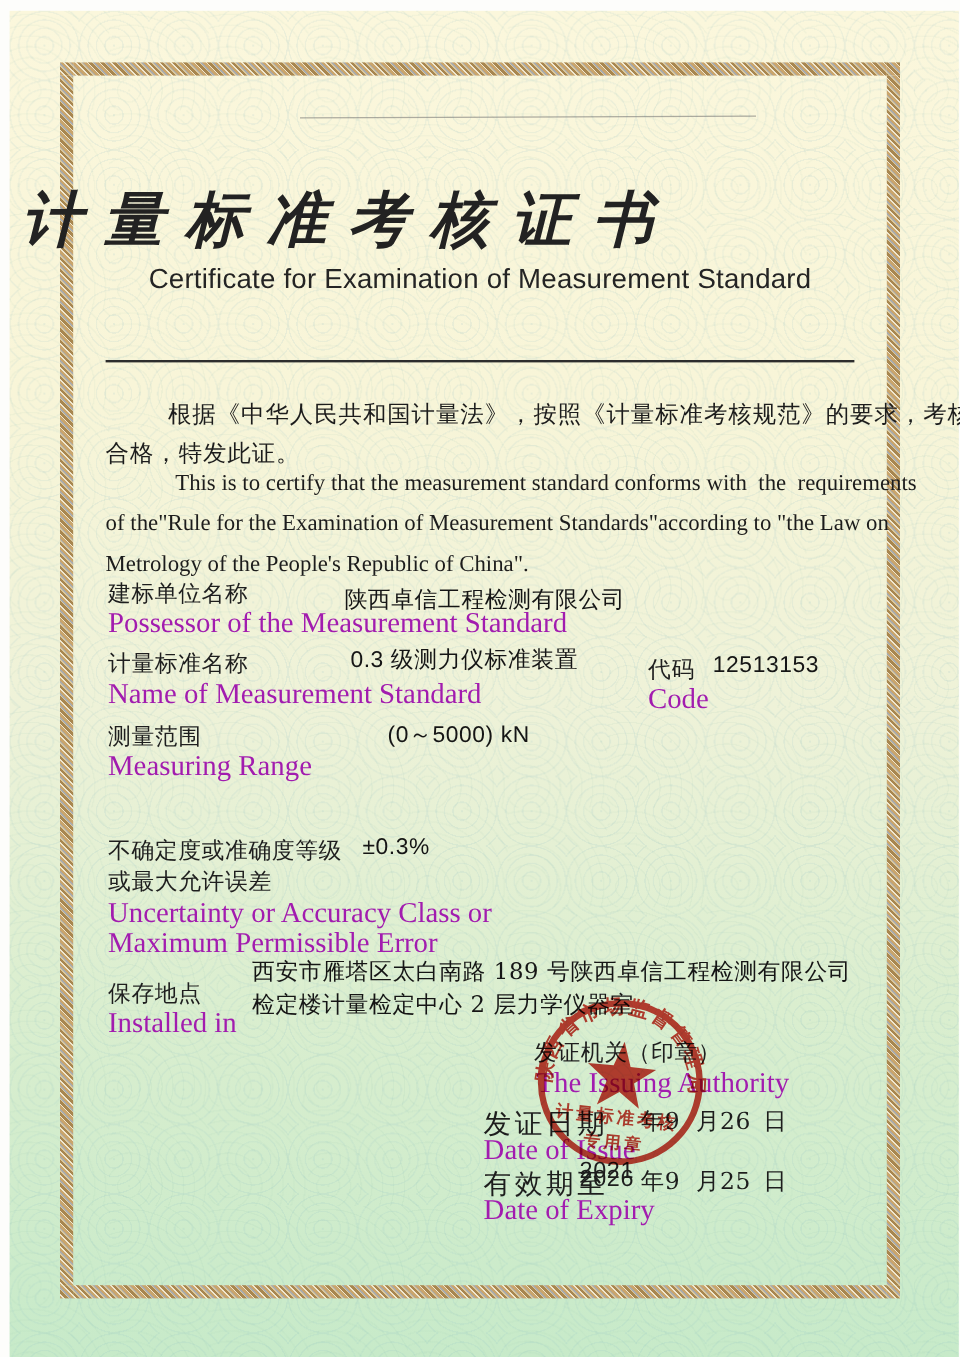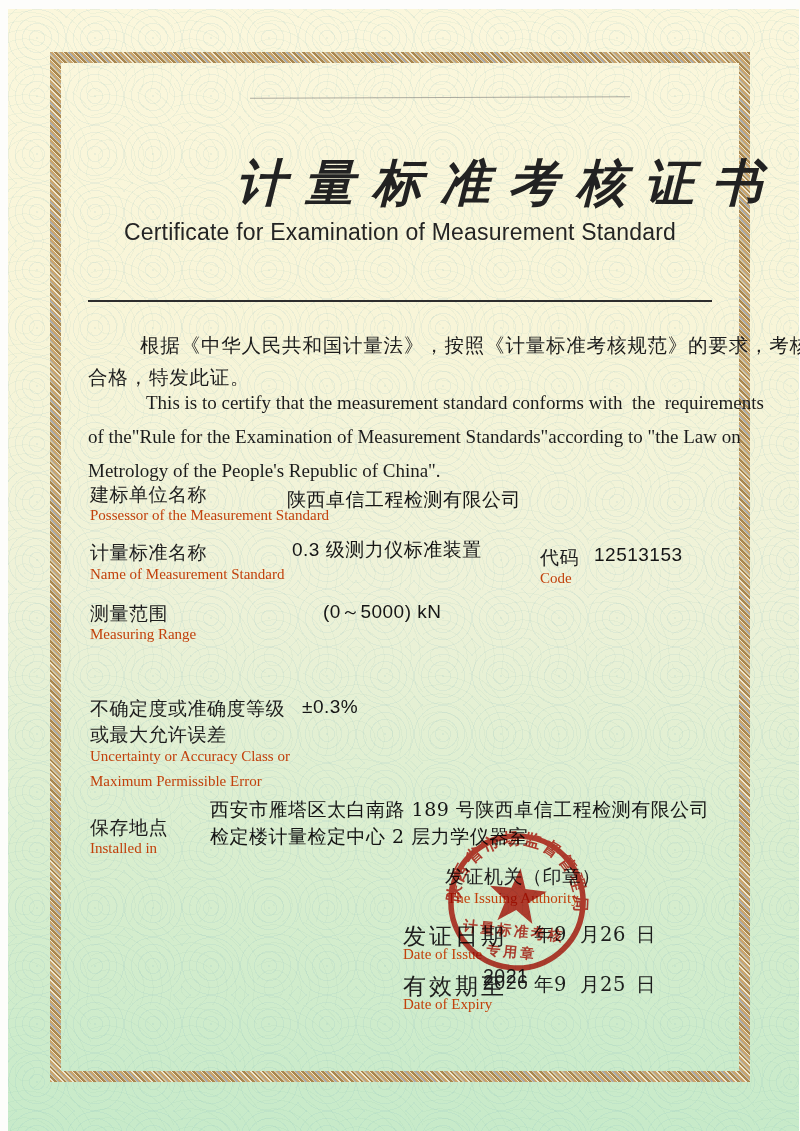--- a/index.html
+++ b/index.html
@@ -14,36 +14,36 @@
       repeating-radial-gradient(circle at 50% 50%, rgba(120,175,195,.12) 0 1px, transparent 1px 7px),
       repeating-radial-gradient(circle at 20% 80%, rgba(120,175,160,.08) 0 1px, transparent 1px 9px);
     background-size:58px 58px,83px 83px;}
   
   .frame{position:absolute;left:50px;top:52px;width:678px;height:1008px;
          border:11px solid #c9a56d;
          border-image:repeating-linear-gradient(45deg,#c9a56d 0 2px,#efe7d0 2px 3px,#a8864f 3px 5px,#d9c79d 5px 6px,#a7abb0 6px 7px) 11;}
   .artifact-line{position:absolute;left:250px;top:97px;width:380px;height:1px;
                  background:rgba(110,110,110,.55);transform:rotate(-.2deg);}
   .abs{position:absolute;}
-  .title-cn{left:0;top:150px;width:780px;text-align:right;
+  .title-cn{left:0;top:150px;width:780px;text-align:left;
             font-family:"DejaVu Serif","Liberation Serif",serif;font-weight:bold;font-style:italic;
             font-size:50px;letter-spacing:.36em;text-indent:.36em;color:#222;}
   .title-en{left:0;top:219px;width:800px;text-align:center;font-size:23px;letter-spacing:.2px;color:#242424;}
   .certno{left:0;top:267px;width:800px;display:flex;justify-content:center;align-items:baseline;color:#2a2a2a;}
   .certno span{display:inline-block;}
   .cn-sm{font-family:"DejaVu Serif","Liberation Serif",serif;font-size:17px;margin:0 7px;}
   .cn-bg{font-size:20px;font-weight:bold;margin:0 8px;}
   .num{font-size:18px;letter-spacing:2px;margin:0 8px;}
   .gap-l{margin-left:22px;}
   .rule{left:88px;top:300px;width:624px;height:2px;background:#2d2d2d;}
   .cjk{font-family:"DejaVu Serif","Liberation Serif",serif;}
   .p-cn{font-size:19.5px;letter-spacing:.8px;color:#1c1c1c;white-space:pre;}
   .p-en{font-family:"Liberation Serif",serif;font-size:19px;color:#1c1c1c;white-space:pre;}
   .f-label{font-size:19px;letter-spacing:.5px;color:#1e1e1e;}
-  .f-en{font-family:"Liberation Serif",serif;font-size:15px;color:#c2410c;}
+  .f-en{font-family:"Liberation Serif",serif;font-size:24px;color:#a21caf;}
   .f-value{font-size:19px;color:#151515;letter-spacing:.5px;}
   .date-label{font-size:23px;letter-spacing:3px;}
   .date-part{font-size:19.5px;letter-spacing:.5px;}
   .stamp{left:437px;top:822px;width:160px;height:160px;transform:rotate(6deg);
          mix-blend-mode:multiply;opacity:.88;}
   .stamp text{fill:#c8251b;font-family:"DejaVu Serif","Liberation Serif",serif;font-weight:bold;}
 </style>
 </head>
 <body>
 

